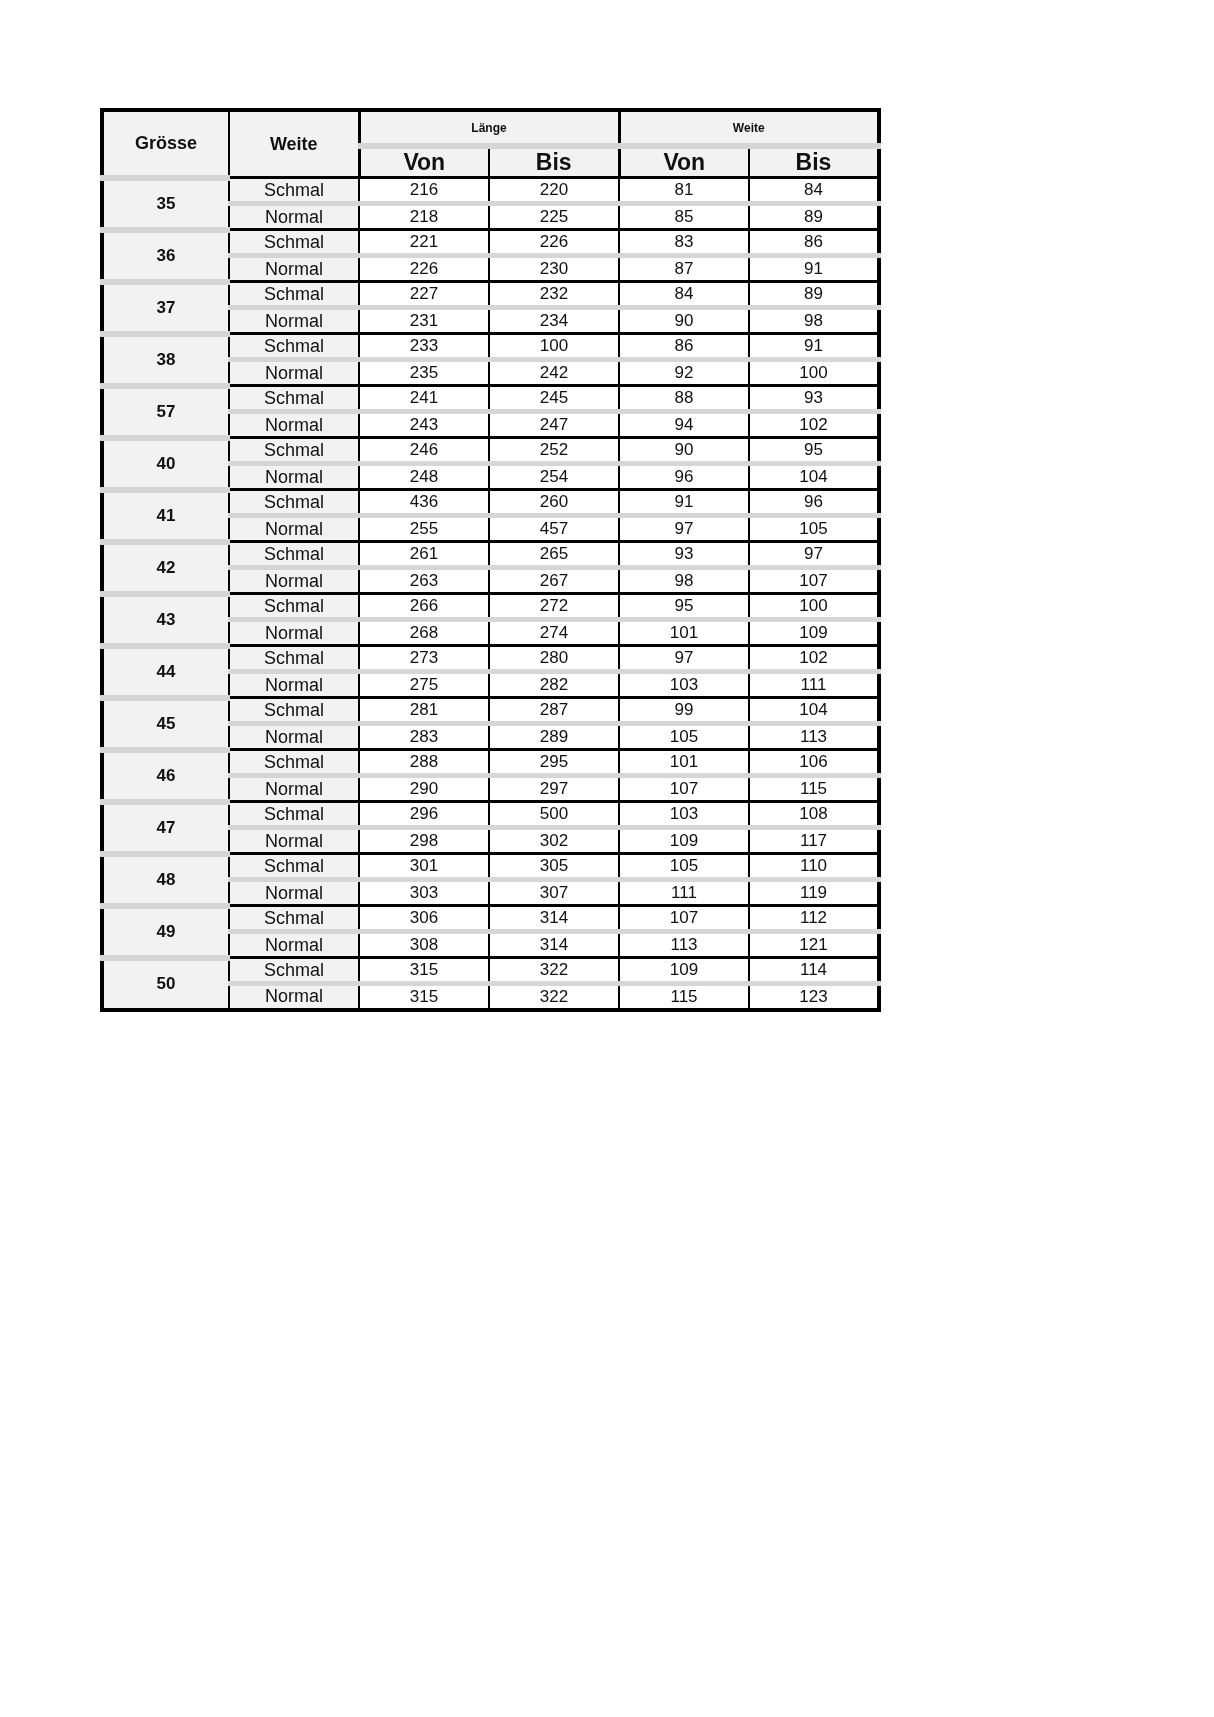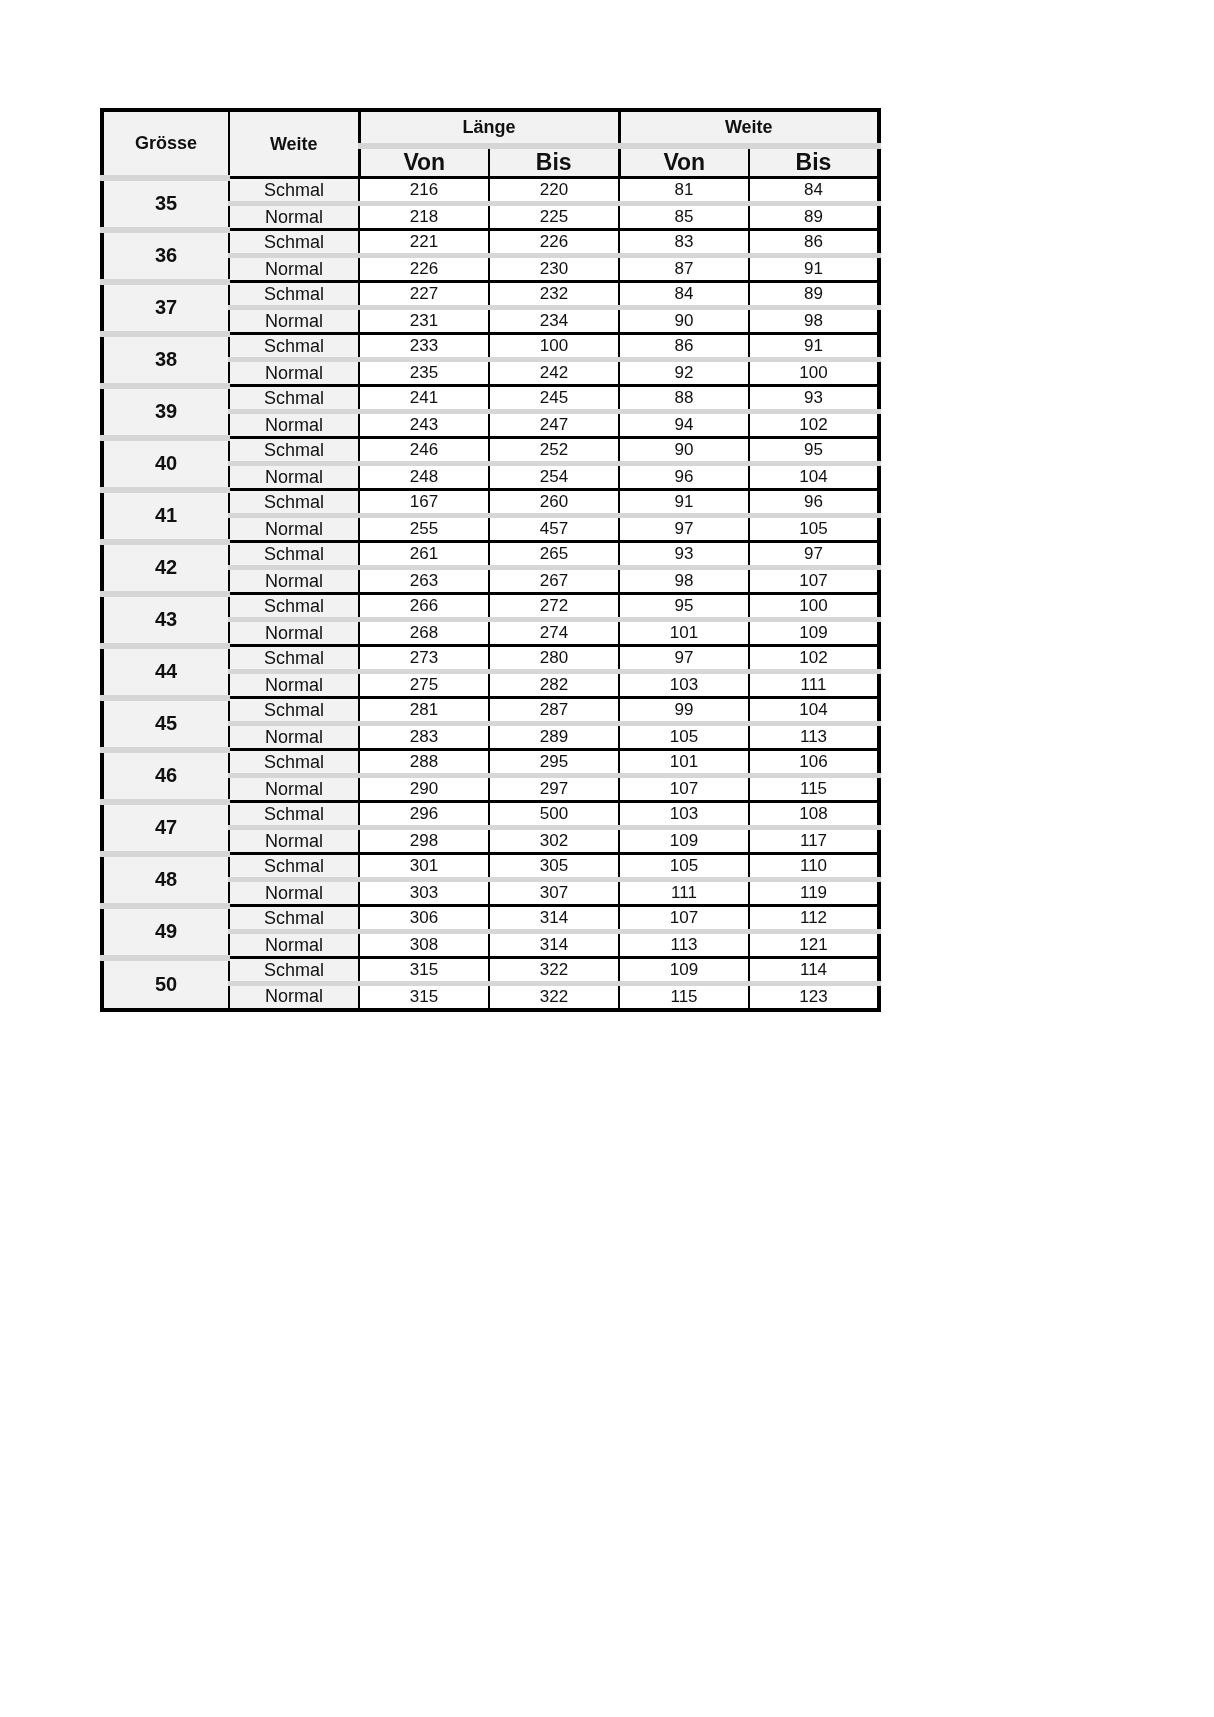--- a/index.html
+++ b/index.html
@@ -44,38 +44,38 @@
   }
   thead th {
     background: var(--label-bg);
     font-weight: 700;
   }
   th.main {
     font-size: 18px;
     border: 2px solid var(--border);
   }
   th.grp {
-    font-size: 18px;
+    font-size: 12px;
     height: 36px;
     border: 2px solid var(--border);
     border-bottom: 6px solid var(--band);
   }
   th.sub {
     font-size: 23px;
     height: 30px;
     border: 2px solid var(--border);
   }
   th.sec, td.sec { border-left-width: 3px; }
   thead { border-bottom: 3px solid var(--border); }
   tbody { border-top: 3px solid var(--border); }
   td { height: 26px; }
   td.size {
     background: var(--label-bg);
     font-weight: 700;
-    font-size: 20px;
+    font-size: 17px;
     border-right: 2px solid var(--border);
     border-top: 6px solid var(--band);
     border-bottom: 6px solid var(--band);
   }
   td.wlabel {
     background: var(--label-bg);
     font-size: 18px;
     border: 2px solid var(--border);
   }
   td.num {
@@ -180,21 +180,21 @@
 
       <td class="wlabel">Normal</td>
       <td class="num sec">235</td>
       <td class="num">242</td>
       <td class="num sec">92</td>
       <td class="num">100</td>
     </tr>
       </tbody>
       <tbody>
     <tr class="row-schmal">
-      <td class="size" rowspan="2">39</td>
+      <td class="size" rowspan="2">57</td>
       <td class="wlabel">Schmal</td>
       <td class="num sec">241</td>
       <td class="num">245</td>
       <td class="num sec">88</td>
       <td class="num">93</td>
     </tr>
     <tr class="row-normal">
 
       <td class="wlabel">Normal</td>
       <td class="num sec">243</td>
@@ -218,21 +218,21 @@
       <td class="num sec">248</td>
       <td class="num">254</td>
       <td class="num sec">96</td>
       <td class="num">104</td>
     </tr>
       </tbody>
       <tbody>
     <tr class="row-schmal">
       <td class="size" rowspan="2">41</td>
       <td class="wlabel">Schmal</td>
-      <td class="num sec">167</td>
+      <td class="num sec">436</td>
       <td class="num">260</td>
       <td class="num sec">91</td>
       <td class="num">96</td>
     </tr>
     <tr class="row-normal">
 
       <td class="wlabel">Normal</td>
       <td class="num sec">255</td>
       <td class="num">457</td>
       <td class="num sec">97</td>

